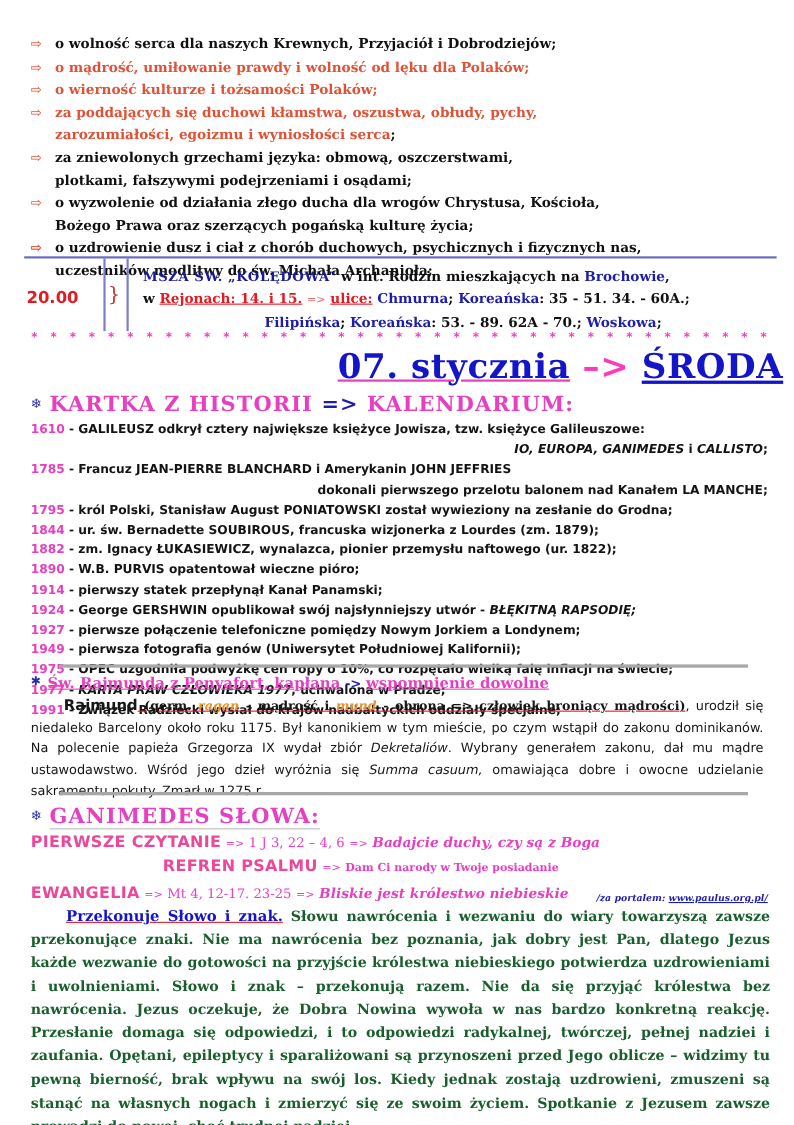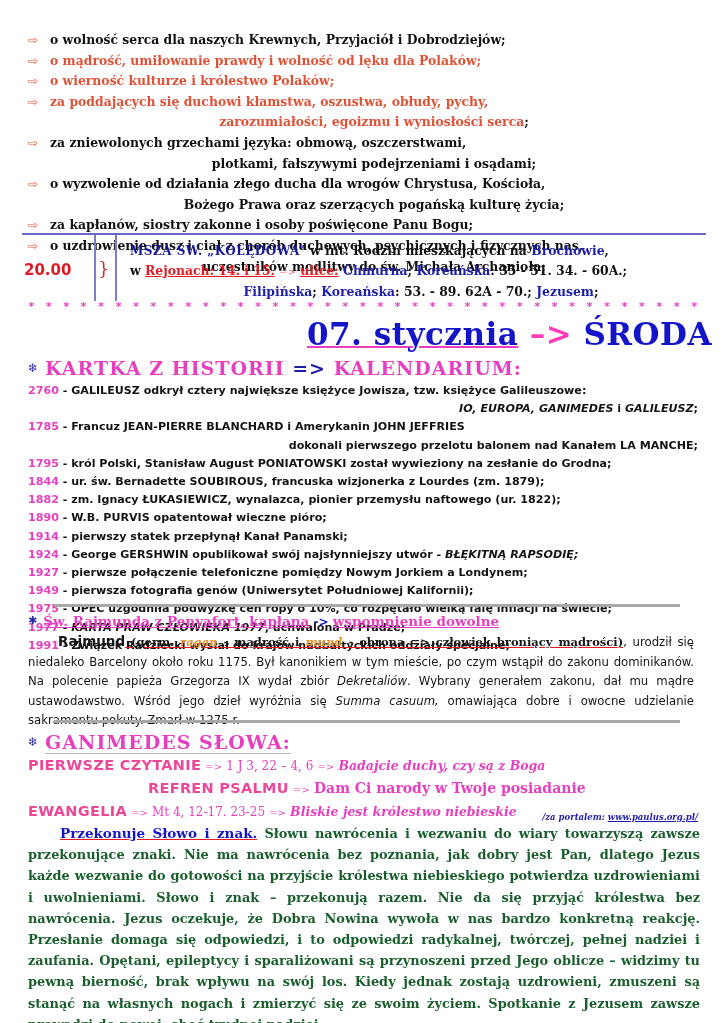--- a/index.html
+++ b/index.html
@@ -5,21 +5,21 @@
   html, body { margin:0; padding:0; background:#ffffff; }
   body { width:722px; height:1023px; position:relative; overflow:hidden; font-family:"DejaVu Serif", serif; }
   .page { position:absolute; left:0; top:0; width:722px; height:1023px; }
 
   
   .prayers { position:absolute; left:28px; top:30px; width:670px; font-family:"DejaVu Serif", serif; font-weight:bold; font-size:12.4px; line-height:20.6px; }
   .pray { position:relative; padding-left:22px; white-space:nowrap; }
   .pray .arrow { position:absolute; left:0; top:0; color:#e8563a; font-size:12px; font-weight:normal; font-family:"DejaVu Sans", sans-serif; }
   .pray.black { color:#111; }
   .pray.red { color:#e05236; }
-  .pray .cont { display:block; text-align:center; }
+  .pray .cont { display:block; text-align:left; }
 
   
   .mass { position:absolute; left:22px; top:233px; width:684px; height:66px; border-top:2px solid #6b6bc4; }
   .mass .vline1 { position:absolute; left:72px; top:0; width:2px; height:66px; background:#7d7dcc; }
   .mass .vline2 { position:absolute; left:93px; top:0; width:2px; height:66px; background:#7d7dcc; }
   .mass .time { position:absolute; left:2px; top:26px; color:#e01b24; font-family:"DejaVu Sans", sans-serif; font-weight:bold; font-size:15px; }
   .mass .brace { position:absolute; left:76px; top:23px; color:#c2332b; font-size:18px; font-family:"DejaVu Serif", serif; }
   .mass .text { position:absolute; left:108px; top:6px; width:590px; font-weight:bold; font-size:12.4px; line-height:20px; color:#111; }
   .mass .l1, .mass .l2 { white-space:nowrap; }
   .mass .l3 { text-align:center; white-space:nowrap; padding-right:8px; }
@@ -27,21 +27,21 @@
   .dblue { color:#1a1a96; }
   .redul { color:#e01b24; text-decoration:underline; }
   .small-caps { font-variant:small-caps; font-size:12px; letter-spacing:0.5px; }
   .arrowsm { color:#e86a6a; font-weight:normal; font-size:10px; }
 
   .stars { position:absolute; left:28px; top:300px; width:670px; color:#e63fbf; font-size:11px; letter-spacing:2.1px; white-space:nowrap; overflow:hidden; font-family:"DejaVu Sans Mono", monospace; font-weight:bold; }
 
   .dayhead { position:absolute; right:10px; top:316px; font-family:"DejaVu Serif", serif; font-weight:bold; font-size:31px; color:#1414c8; white-space:nowrap; letter-spacing:0.5px; }
   .dayhead .date { text-decoration:underline; text-decoration-color:#e63fbf; text-decoration-thickness:2px; }
   .dayhead .arr { color:#ff3ab8; }
-  .dayhead .day { text-decoration-color:#1414c8;text-align:center; }
+  .dayhead .day { text-decoration:underline; text-decoration-color:#1414c8;text-align:center; }
 
   .sect { position:absolute; left:28px; font-family:"DejaVu Serif", serif; font-weight:bold; font-size:19px; color:#e63fbf; white-space:nowrap; letter-spacing:1px; }
   .sect .bul { color:#2a2aa8; font-size:12px; margin-right:6px; vertical-align:3px; font-family:"DejaVu Sans", sans-serif; }
   .sect .blueArrow { color:#1e1ea8; }
 
   
   .hist { position:absolute; left:28px; top:382px; width:670px; font-family:"DejaVu Sans", sans-serif; font-weight:bold; font-size:11.1px; line-height:18.2px; color:#141414; }
   .hrow { white-space:nowrap; }
   .hrow .yr { color:#e63fbf; }
   .hrow .cont { display:block; text-align:right; }
@@ -58,21 +58,21 @@
   .saint-body .etym { font-family:"DejaVu Serif", serif; font-weight:bold; font-size:11.5px; text-decoration:underline; text-decoration-color:#e01b24; }
   .saint-body .orange { color:#e8902a; font-style:italic; }
 
   
   .lit { position:absolute; left:28px; top:754px; width:680px; font-size:13px; }
   .lit .row { white-space:nowrap; height:23px; line-height:23px; }
   .lit .lab { font-family:"DejaVu Sans", sans-serif; font-weight:bold; color:#ec4899; font-size:14.5px; letter-spacing:0.3px; }
   .lit .ref { color:#e63fbf; font-family:"DejaVu Serif", serif; font-size:12px; }
   .lit .sep { color:#e63fbf; font-size:10px; }
   .lit .ttl { color:#e63fbf; font-family:"DejaVu Serif", serif; font-style:italic; font-weight:bold; font-size:12.5px; }
-  .lit .ttlb { color:#e63fbf; font-family:"DejaVu Serif", serif; font-weight:bold; font-size:14px;margin-top:32px; }
+  .lit .ttlb { color:#e63fbf; font-family:"DejaVu Serif", serif; font-weight:bold; font-size:10px;margin-top:32px; }
   .source { position:absolute; right:24px; top:812px; font-size:8.5px; font-weight:bold; color:#1e1ea8; font-family:"DejaVu Serif", serif; font-style:italic; }
   .source .link { text-decoration:underline; }
 
   
   .refl { position:absolute; left:28px; top:823px; width:672px; font-family:"DejaVu Serif", serif; font-weight:bold; font-size:12.9px; line-height:21.2px; color:#1a5e2e; text-align:justify; }
   .refl .lead { color:#1414c8; text-decoration:underline; text-decoration-color:#e01b24; margin-left:32px; font-size:13.5px; }
 </style>
 </head>
 <body>
 
@@ -82,40 +82,39 @@
     <div class="pray black">
       <span class="arrow">⇨</span>
       <span>o wolność serca dla naszych Krewnych, Przyjaciół i Dobrodziejów;</span>
     </div>
     <div class="pray red">
       <span class="arrow">⇨</span>
       <span>o mądrość, umiłowanie prawdy i wolność od lęku dla Polaków;</span>
     </div>
     <div class="pray red">
       <span class="arrow">⇨</span>
-      <span>o wierność kulturze i królestwo Polaków;</span>
+      <span>o wierność kulturze i tożsamości Polaków;</span>
     </div>
     <div class="pray red">
       <span class="arrow">⇨</span>
       <span>za poddających się duchowi kłamstwa, oszustwa, obłudy, pychy,</span>
       <span class="cont"><span>zarozumiałości, egoizmu i wyniosłości serca</span><span style="color:#111">;</span></span>
     </div>
     <div class="pray black">
       <span class="arrow">⇨</span>
       <span>za zniewolonych grzechami języka: obmową, oszczerstwami,</span>
       <span class="cont">plotkami, fałszywymi podejrzeniami i osądami;</span>
     </div>
     <div class="pray black">
       <span class="arrow">⇨</span>
       <span>o wyzwolenie od działania złego ducha dla wrogów Chrystusa, Kościoła,</span>
       <span class="cont">Bożego Prawa oraz szerzących pogańską kulturę życia;</span>
     </div>
     <div class="pray black">
       <span class="arrow">⇨</span>
-      <span>za kapłanów, siostry zakonne i osoby poświęcone Panu Bogu;</span>
     </div>
     <div class="pray black">
       <span class="arrow">⇨</span>
       <span>o uzdrowienie dusz i ciał z chorób duchowych, psychicznych i fizycznych nas,</span>
       <span class="cont">uczestników modlitwy do św. Michała Archanioła;</span>
     </div>
   </div>
 
   <div class="mass">
     <div class="vline1"></div>
@@ -127,39 +126,39 @@
         <span class="dblue small-caps">MSZA ŚW. „KOLĘDOWA”</span><span> w int. Rodzin mieszkających na </span><span class="blue">Brochowie</span><span>,</span>
       </div>
       <div class="l2">
         <span>w </span><span class="redul">Rejonach: 14. i 15.</span>
         <span class="arrowsm">=&gt;</span>
         <span class="redul">ulice:</span>
         <span class="blue">Chmurna</span><span>; </span><span class="blue">Koreańska</span><span>: 35 - 51. 34. - 60A.;</span>
       </div>
       <div class="l3">
         <span class="blue">Filipińska</span><span>; </span><span class="blue">Koreańska</span><span>: 53. - 89. 62A - 70.;</span>
-        <span class="blue">Jezusem</span><span>;</span>
+        <span class="blue">Woskowa</span><span>;</span>
       </div>
     </div>
   </div>
 
   <div class="stars">* * * * * * * * * * * * * * * * * * * * * * * * * * * * * * * * * * * * * * * * * * * * * * * * * * * * * * * * * * * * * * * * * *</div>
 
   <div class="dayhead">
     <span class="date">07. stycznia</span><span class="arr"> –&gt; </span><span class="day">ŚRODA</span>
   </div>
 
   <div class="sect" style="top:357px;">
     <span class="bul">❄</span><span>KARTKA Z HISTORII</span><span class="blueArrow"> =&gt; </span><span>KALENDARIUM:</span>
   </div>
 
   <div class="hist">
     <div class="hrow">
-      <span class="yr">2760</span><span> - GALILEUSZ odkrył cztery największe księżyce Jowisza, tzw. księżyce Galileuszowe:</span>
-      <span class="cont"><i>IO, EUROPA, GANIMEDES</i><span> i </span><i>GALILEUSZ</i><span>;</span></span>
+      <span class="yr">1610</span><span> - GALILEUSZ odkrył cztery największe księżyce Jowisza, tzw. księżyce Galileuszowe:</span>
+      <span class="cont"><i>IO, EUROPA, GANIMEDES</i><span> i </span><i>CALLISTO</i><span>;</span></span>
     </div>
     <div class="hrow">
       <span class="yr">1785</span><span> - Francuz JEAN-PIERRE BLANCHARD i Amerykanin JOHN JEFFRIES</span>
       <span class="cont">dokonali pierwszego przelotu balonem nad Kanałem LA MANCHE;</span>
     </div>
     <div class="hrow"><span class="yr">1795</span><span> - król Polski, Stanisław August PONIATOWSKI został wywieziony na zesłanie do Grodna;</span></div>
     <div class="hrow"><span class="yr">1844</span><span> - ur. św. Bernadette SOUBIROUS, francuska wizjonerka z Lourdes (zm. 1879);</span></div>
     <div class="hrow"><span class="yr">1882</span><span> - zm. Ignacy ŁUKASIEWICZ, wynalazca, pionier przemysłu naftowego (ur. 1822);</span></div>
     <div class="hrow"><span class="yr">1890</span><span> - W.B. PURVIS opatentował wieczne pióro;</span></div>
     <div class="hrow"><span class="yr">1914</span><span> - pierwszy statek przepłynął Kanał Panamski;</span></div>

